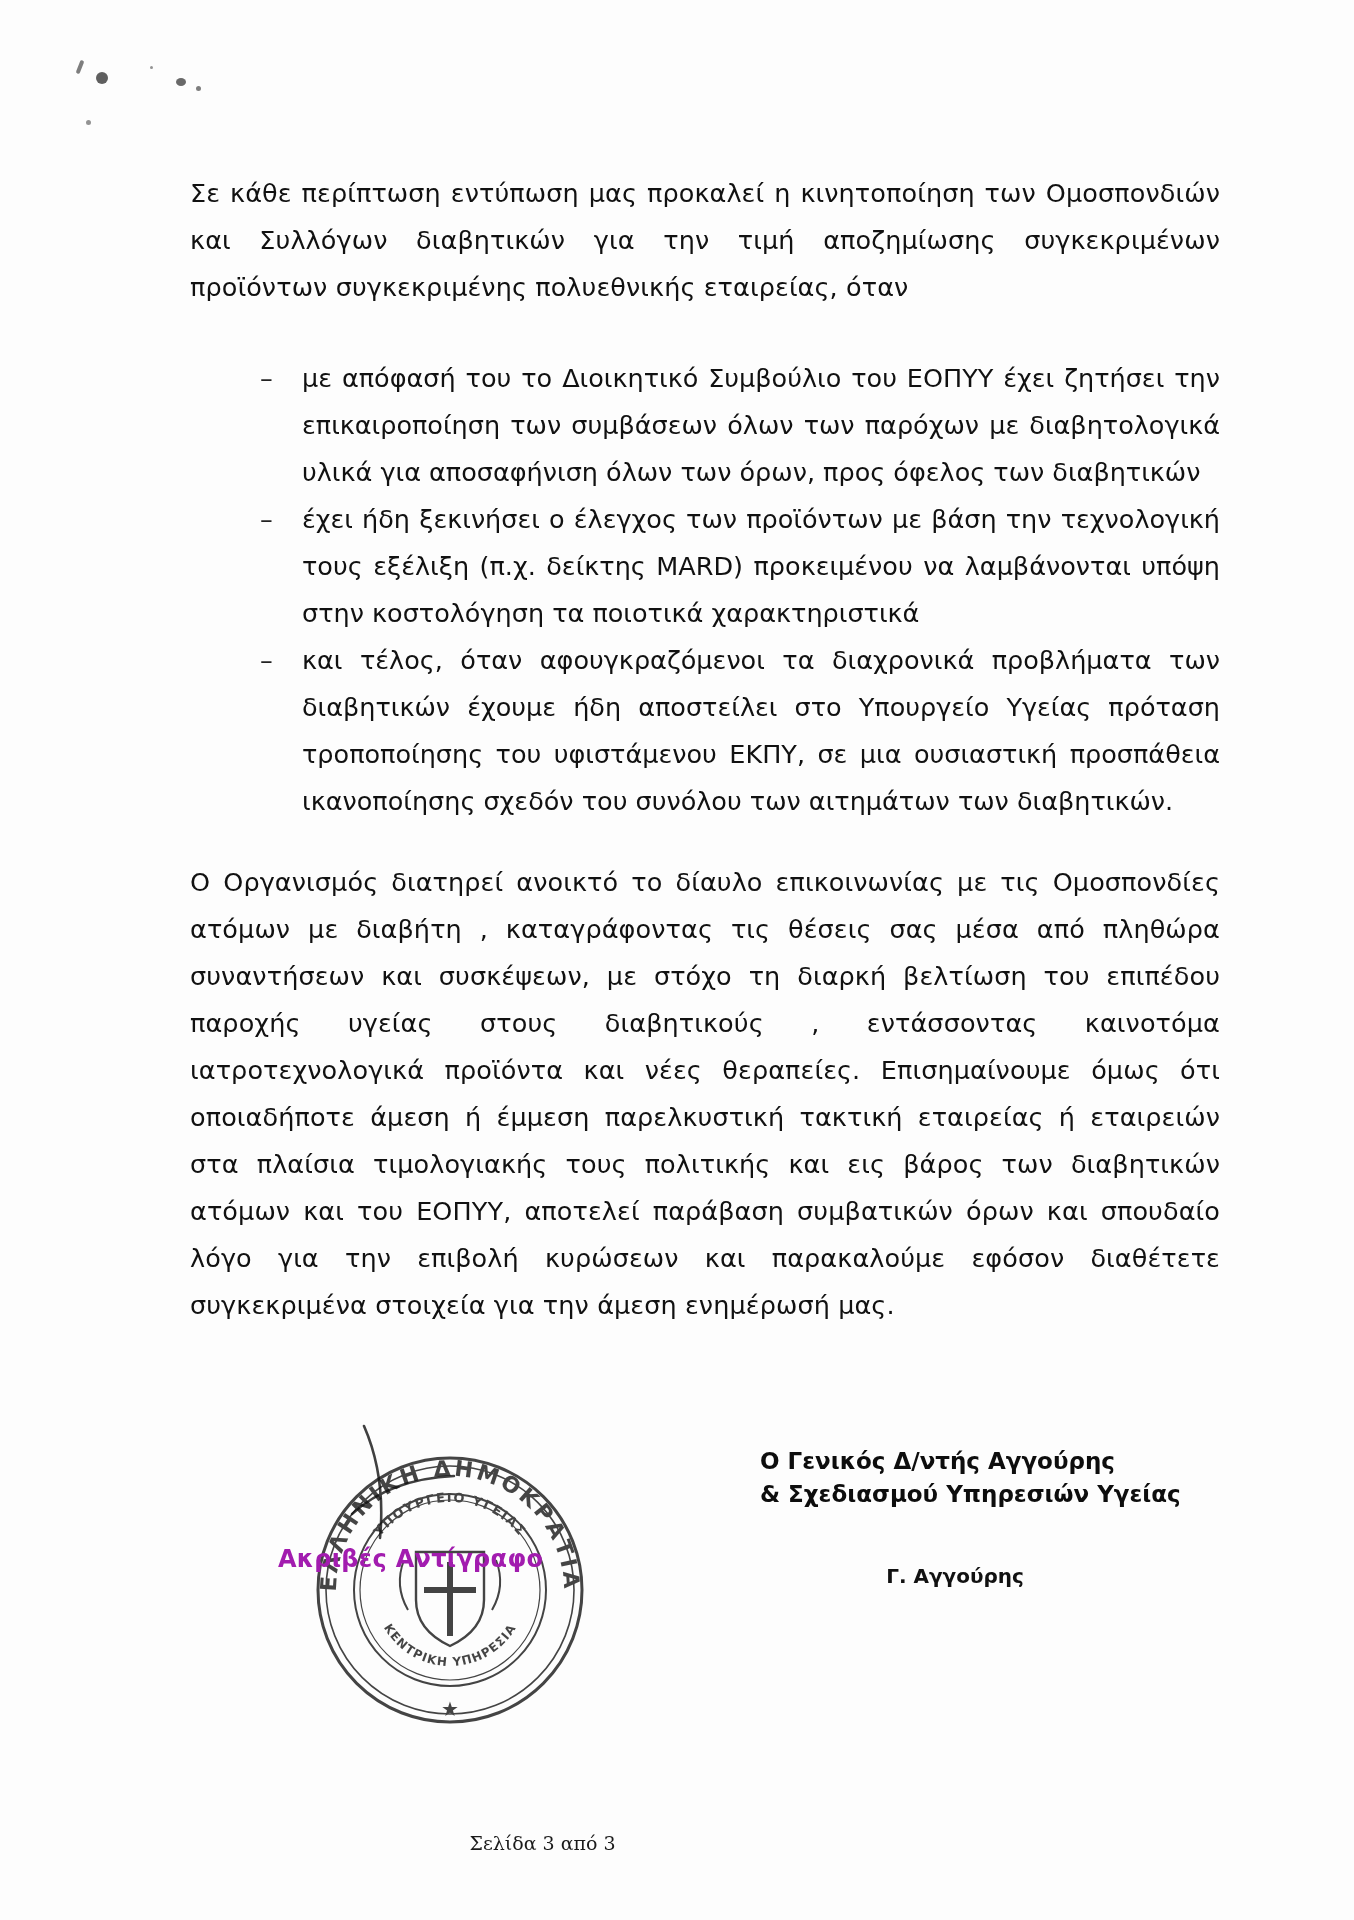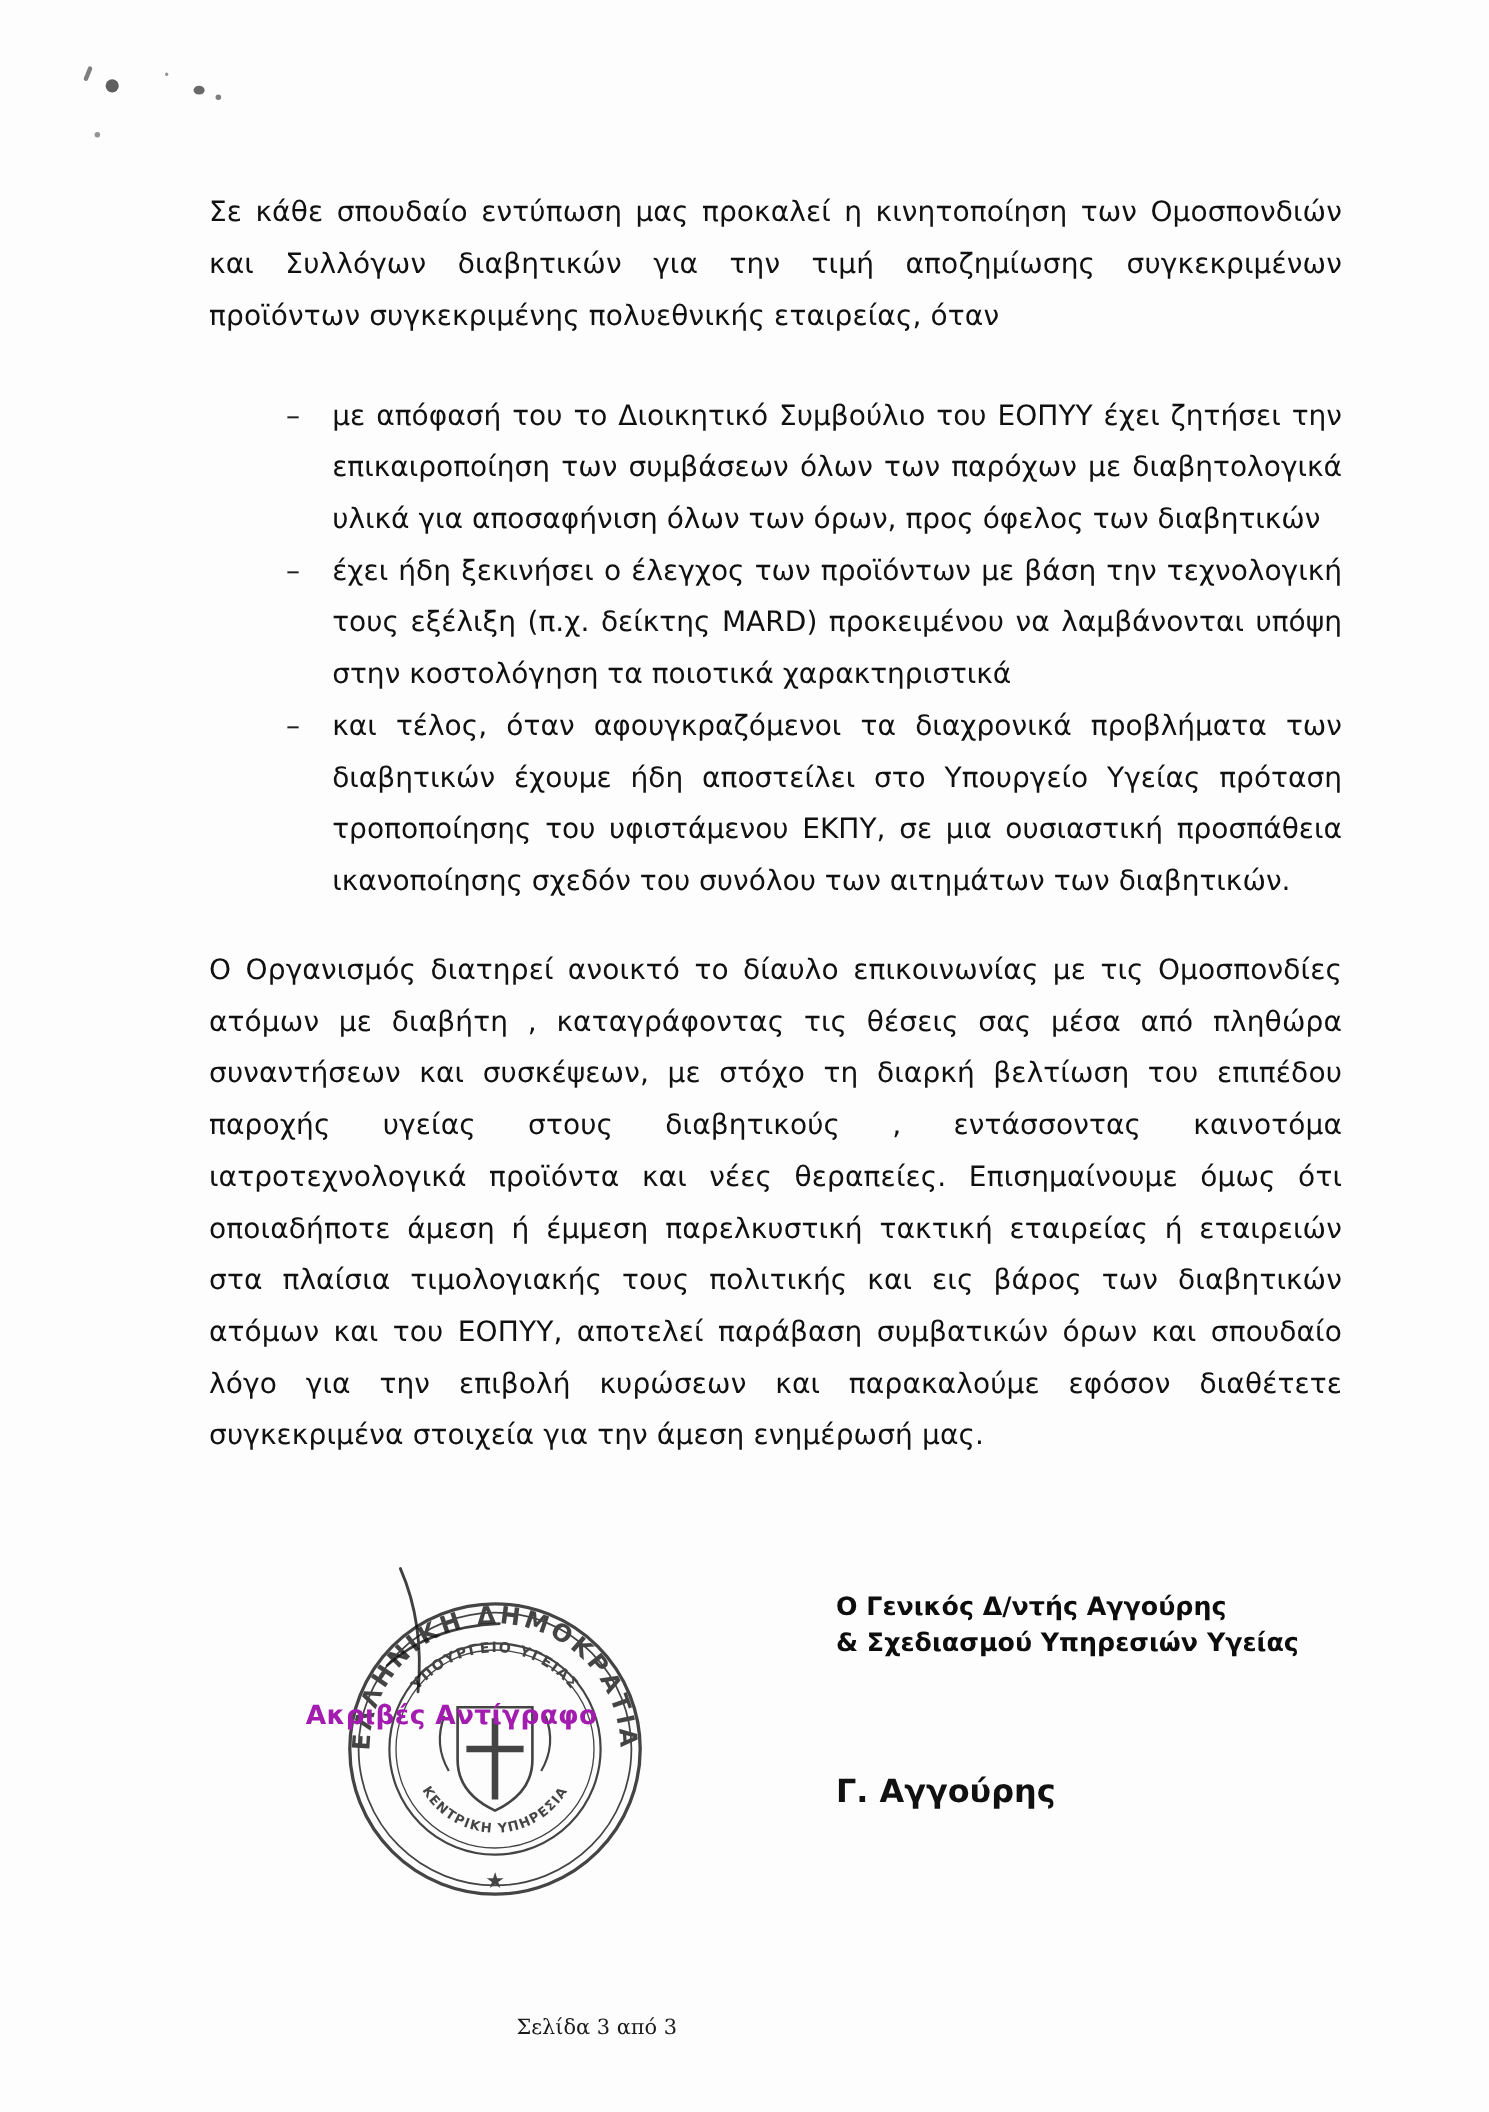--- a/index.html
+++ b/index.html
@@ -86,24 +86,24 @@
     top: 1445px;
     width: 460px;
   }
   .sig-line {
     font-size: 23px;
     font-weight: bold;
     line-height: 33px;
     color: #0d0d0d;
   }
   .sig-name {
-    margin-top: 100px;
-    font-size: 29px;
+    margin-top: 53px;
+    font-size: 20px;
     font-weight: bold;
-    text-align: left;
+    text-align: center;
     padding-right: 70px;
   }
 
   .true-copy {
     position: absolute;
     left: 278px;
     top: 1545px;
     font-size: 24px;
     font-weight: bold;
     color: #a21caf;
@@ -148,21 +148,21 @@
 
   <span class="speck s1"></span>
   <span class="speck s2"></span>
   <span class="speck s3"></span>
   <span class="speck s4"></span>
   <span class="speck s5"></span>
   <span class="speck s6"></span>
 
   <div class="content">
 
-    <p class="para">Σε κάθε σπουδαίο εντύπωση μας προκαλεί η κινητοποίηση των Ομοσπονδιών και Συλλόγων διαβητικών για την τιμή αποζημίωσης συγκεκριμένων προϊόντων συγκεκριμένης πολυεθνικής εταιρείας, όταν</p>
+    <p class="para">Σε κάθε περίπτωση εντύπωση μας προκαλεί η κινητοποίηση των Ομοσπονδιών και Συλλόγων διαβητικών για την τιμή αποζημίωσης συγκεκριμένων προϊόντων συγκεκριμένης πολυεθνικής εταιρείας, όταν</p>
 
     <div class="gap-lg"></div>
 
     <ul class="bullets">
       <li>
         <span class="dash">–</span>
         <span>με απόφασή του το Διοικητικό Συμβούλιο του ΕΟΠΥΥ έχει ζητήσει την επικαιροποίηση των συμβάσεων όλων των παρόχων με διαβητολογικά υλικά για αποσαφήνιση όλων των όρων,  προς όφελος των διαβητικών</span>
       </li>
       <li>
         <span class="dash">–</span>

